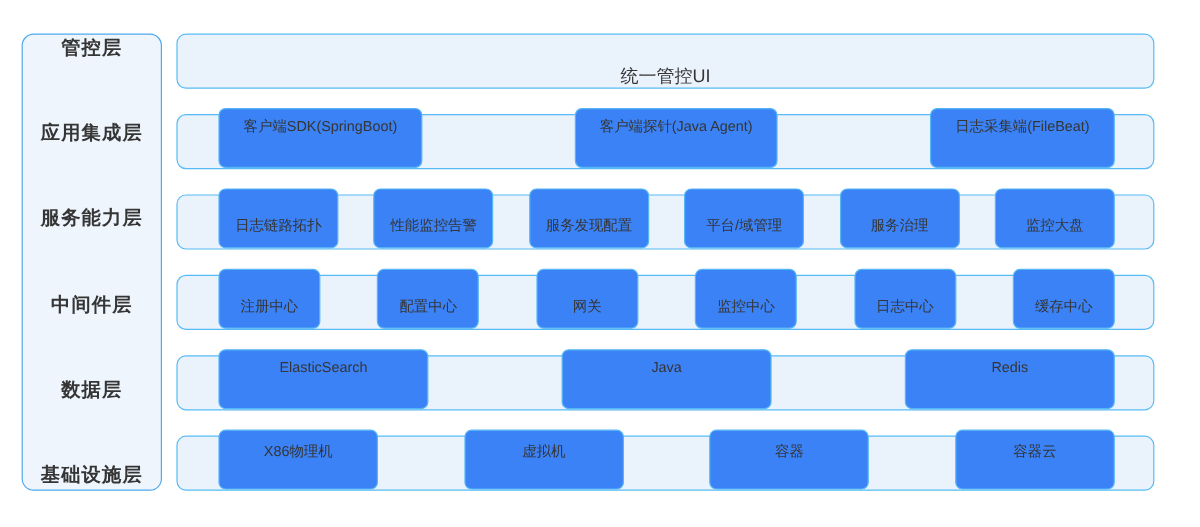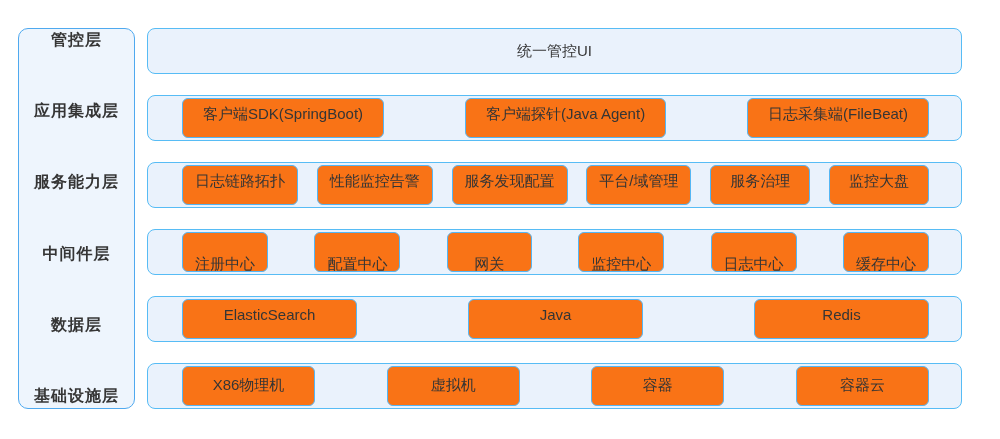--- a/index.html
+++ b/index.html
@@ -43,44 +43,44 @@
   .layer-label:last-child { margin-bottom: 0; }
   .rows { flex: 1; }
   .row {
     height: 46px;
     margin-bottom: 21px;
     box-sizing: border-box;
     background: #eaf2fc;
     border: 1.5px solid #57bcf5;
     border-radius: 8px;
     display: flex;
-    align-items: center;
+    align-items: flex-end;
     justify-content: space-between;
     padding: 0 32px 0 34px;
   }
   .row:last-child { margin-bottom: 0; }
   .row-single { justify-content: center; padding: 0; }
   .row-title {
     font-size: 15px;
     color: #353535;
   }
   .box {
     box-sizing: border-box;
-    height: 40px;
+    height: 50px;
     line-height: 29px;
-    background: #f97316;
+    background: #3b82f6;
     border: 1.5px solid #54b6f4;
     border-radius: 6px;
     padding: 0 20px;
-    font-size: 15px;
+    font-size: 12px;
     color: #353535;
     text-align: center;
     white-space: nowrap;
   }
-  .row-services .box { padding: 0 12px; min-width: 100px; }
+  .row-services .box { padding: 16px 12px; min-width: 100px; }
   .row-middleware .box { padding: 16px 12px; min-width: 85px; }
   .row-data .box { width: 175px; padding: 0; }
   .row-infra .box { width: 133px; padding: 3px; }
 </style>
 </head>
 <body>
 
 <div class="canvas">
 
   <aside class="sidebar">

